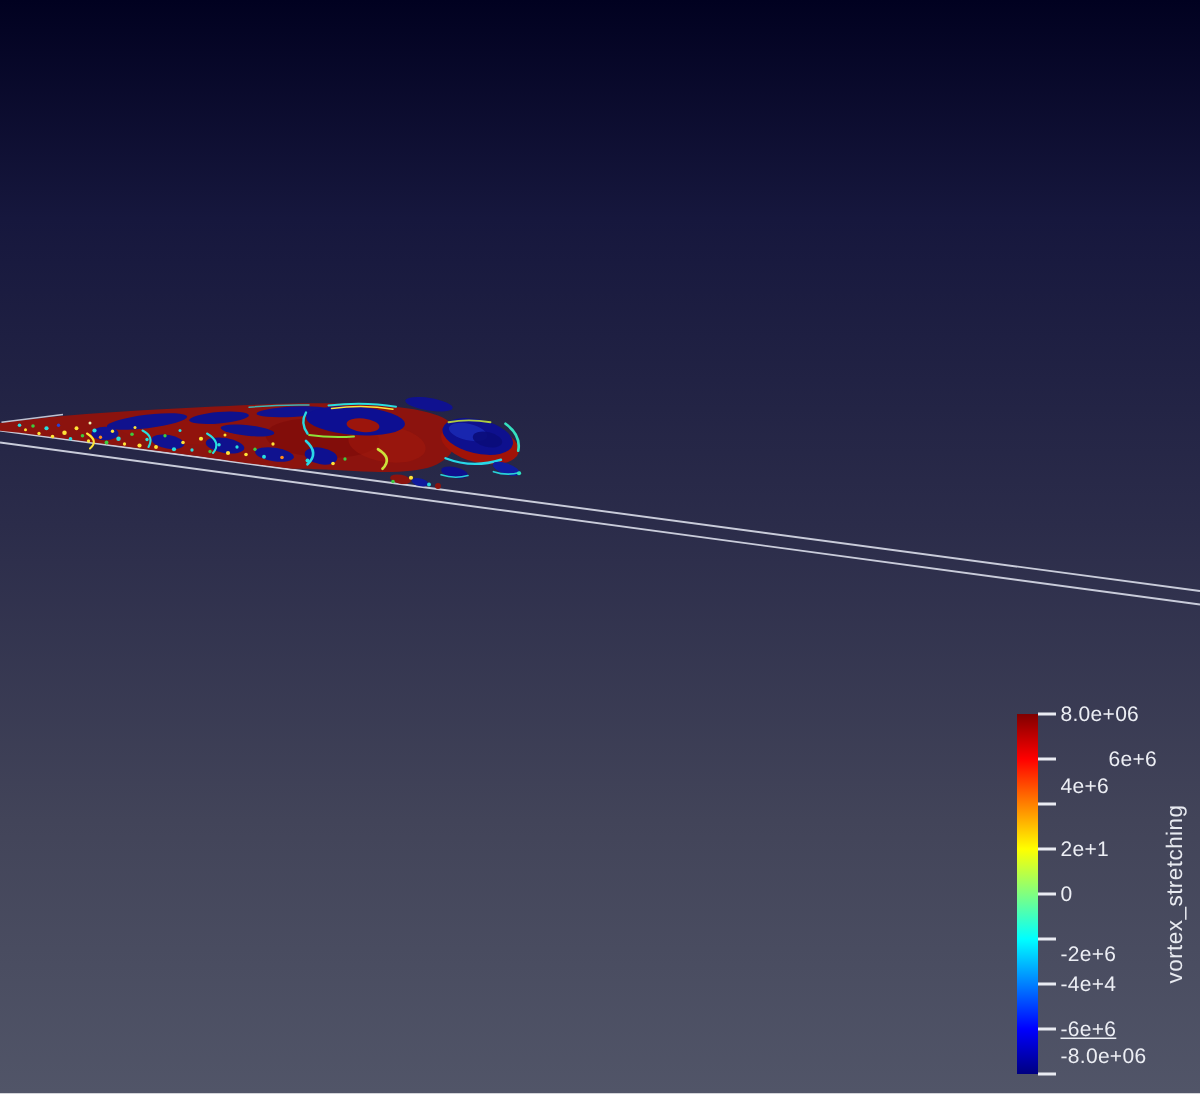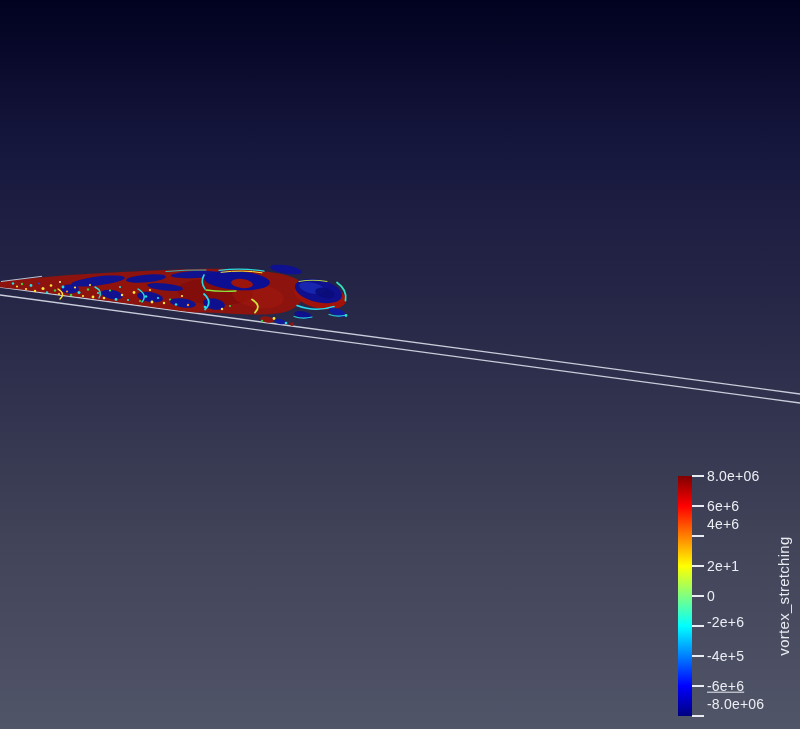--- a/index.html
+++ b/index.html
@@ -149,31 +149,31 @@
       </g>
     </g>
   </svg>
 
   <div id="colorbar">
     <div id="colorbar-gradient" style="background: linear-gradient(rgb(128, 0, 0) 0%, rgb(255, 0, 0) 12.5%, rgb(255, 128, 0) 25%, rgb(255, 255, 0) 37.5%, rgb(128, 255, 128) 50%, rgb(0, 255, 255) 62.5%, rgb(0, 128, 255) 75%, rgb(0, 0, 255) 87.5%, rgb(0, 0, 128) 100%);"></div>
     <div id="colorbar-ticks">
         <div class="cb-tick-dash" style="top: -1px;"></div>
         <div class="cb-tick-label" style="top: 0px;">8.0e+06</div>
         <div class="cb-tick-dash" style="top: 29px;"></div>
-        <div class="cb-tick-label" style="top: 30px;">6e+6</div>
+        <div class="cb-tick-label" style="top: 30px; margin-left: 32px;">6e+6</div>
         <div class="cb-tick-dash" style="top: 59px;"></div>
         <div class="cb-tick-label" style="top: 48px;">4e+6</div>
         <div class="cb-tick-dash" style="top: 89px;"></div>
         <div class="cb-tick-label" style="top: 90px;">2e+1</div>
         <div class="cb-tick-dash" style="top: 119px;"></div>
         <div class="cb-tick-label" style="top: 120px;">0</div>
         <div class="cb-tick-dash" style="top: 149px;"></div>
-        <div class="cb-tick-label" style="top: 146px;">-2e+6</div>
+        <div class="cb-tick-label" style="top: 160px;">-2e+6</div>
         <div class="cb-tick-dash" style="top: 179px;"></div>
-        <div class="cb-tick-label" style="top: 180px;">-4e+5</div>
+        <div class="cb-tick-label" style="top: 180px;">-4e+4</div>
         <div class="cb-tick-dash" style="top: 209px;"></div>
         <div class="cb-tick-label" style="top: 210px; text-decoration: underline;">-6e+6</div>
         <div class="cb-tick-dash" style="top: 239px;"></div>
         <div class="cb-tick-label" style="top: 228px;">-8.0e+06</div>
       </div>
   </div>
   <div id="colorbar-title">vortex_stretching</div>
 
 </div>
 

